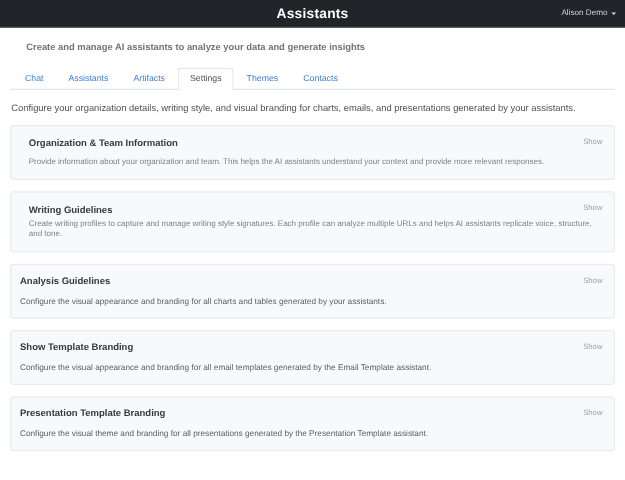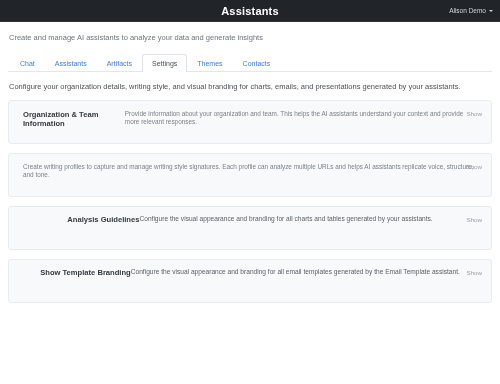--- a/index.html
+++ b/index.html
@@ -46,23 +46,24 @@
     width: 0; height: 0;
     border-left: 2.2px solid transparent;
     border-right: 2.2px solid transparent;
     border-top: 2.6px solid #ced4da;
     display: inline-block;
     margin-top: 1px;
   }
 
   
   .subtitle {
-    margin: 11px 0 0 9px;
+    margin: 11px 0 0 21px;
     font-size: 7.5px;
     color: #6c757d;
+    font-weight: bold;
   }
 
   
   .tabs {
     margin-top: 12px;
     margin-left: 8px;
     margin-right: 8px;
     height: 18px;
     display: flex;
     align-items: flex-end;
@@ -104,22 +105,22 @@
     gap: 9px;
   }
   .card {
     position: relative;
     background: #f8f9fa;
     border: 1px solid #e9ecef;
     border-radius: 3px;
     box-sizing: border-box;
     min-height: 44px;
     display: flex;
-    flex-direction: row;
-    justify-content: center;
+    flex-direction: column;
+    justify-content: space-between;
   }
   .card.pad-wide { padding: 9px 14px; }
   .card.pad-narrow { padding: 8px 7px; }
 
   .card-title {
     font-size: 7.6px;
     font-weight: bold;
     color: #343a40;
     margin-bottom: 4px;
     line-height: 9px;
@@ -166,30 +167,36 @@
 
 <div class="cards">
 
   <div class="card pad-wide">
     <div class="card-title">Organization &amp; Team Information</div>
     <div class="card-desc">Provide information about your organization and team. This helps the AI assistants understand your context and provide more relevant responses.</div>
     <div class="show-link">Show</div>
   </div>
 
   <div class="card pad-wide">
+    <div class="card-title">Writing Guidelines</div>
     <div class="card-desc">Create writing profiles to capture and manage writing style signatures. Each profile can analyze multiple URLs and helps AI assistants replicate voice, structure, and tone.</div>
     <div class="show-link">Show</div>
   </div>
 
   <div class="card pad-narrow">
     <div class="card-title">Analysis Guidelines</div>
     <div class="card-desc">Configure the visual appearance and branding for all charts and tables generated by your assistants.</div>
     <div class="show-link">Show</div>
   </div>
 
   <div class="card pad-narrow">
     <div class="card-title">Show Template Branding</div>
     <div class="card-desc">Configure the visual appearance and branding for all email templates generated by the Email Template assistant.</div>
     <div class="show-link">Show</div>
   </div>
 
+  <div class="card pad-narrow">
+    <div class="card-title">Presentation Template Branding</div>
+    <div class="card-desc">Configure the visual theme and branding for all presentations generated by the Presentation Template assistant.</div>
+    <div class="show-link">Show</div>
+  </div>
 
 </div>
 
 </body></html>

